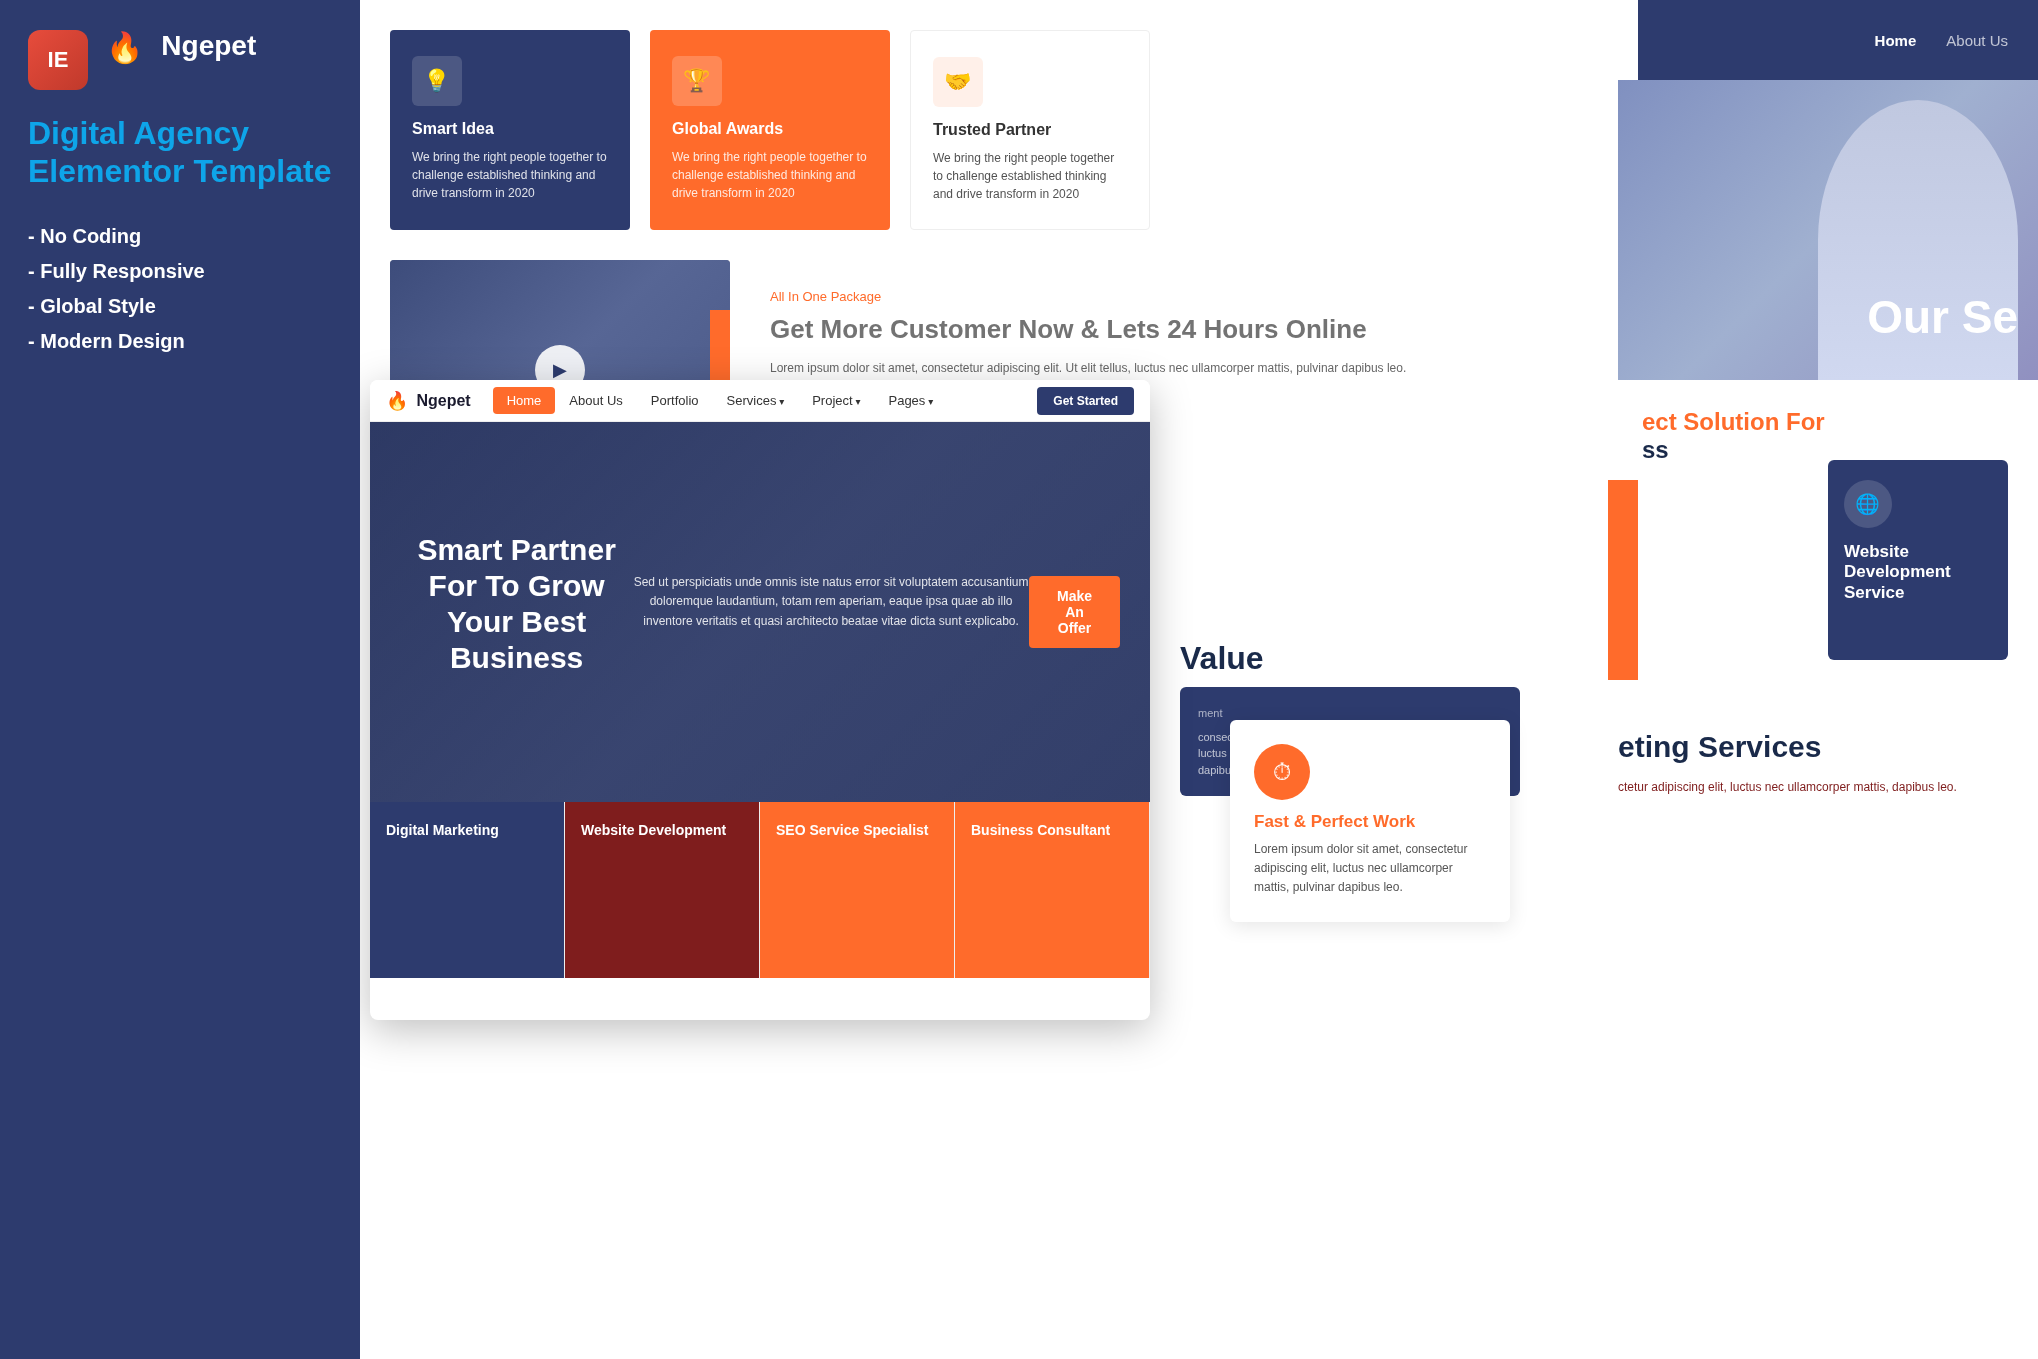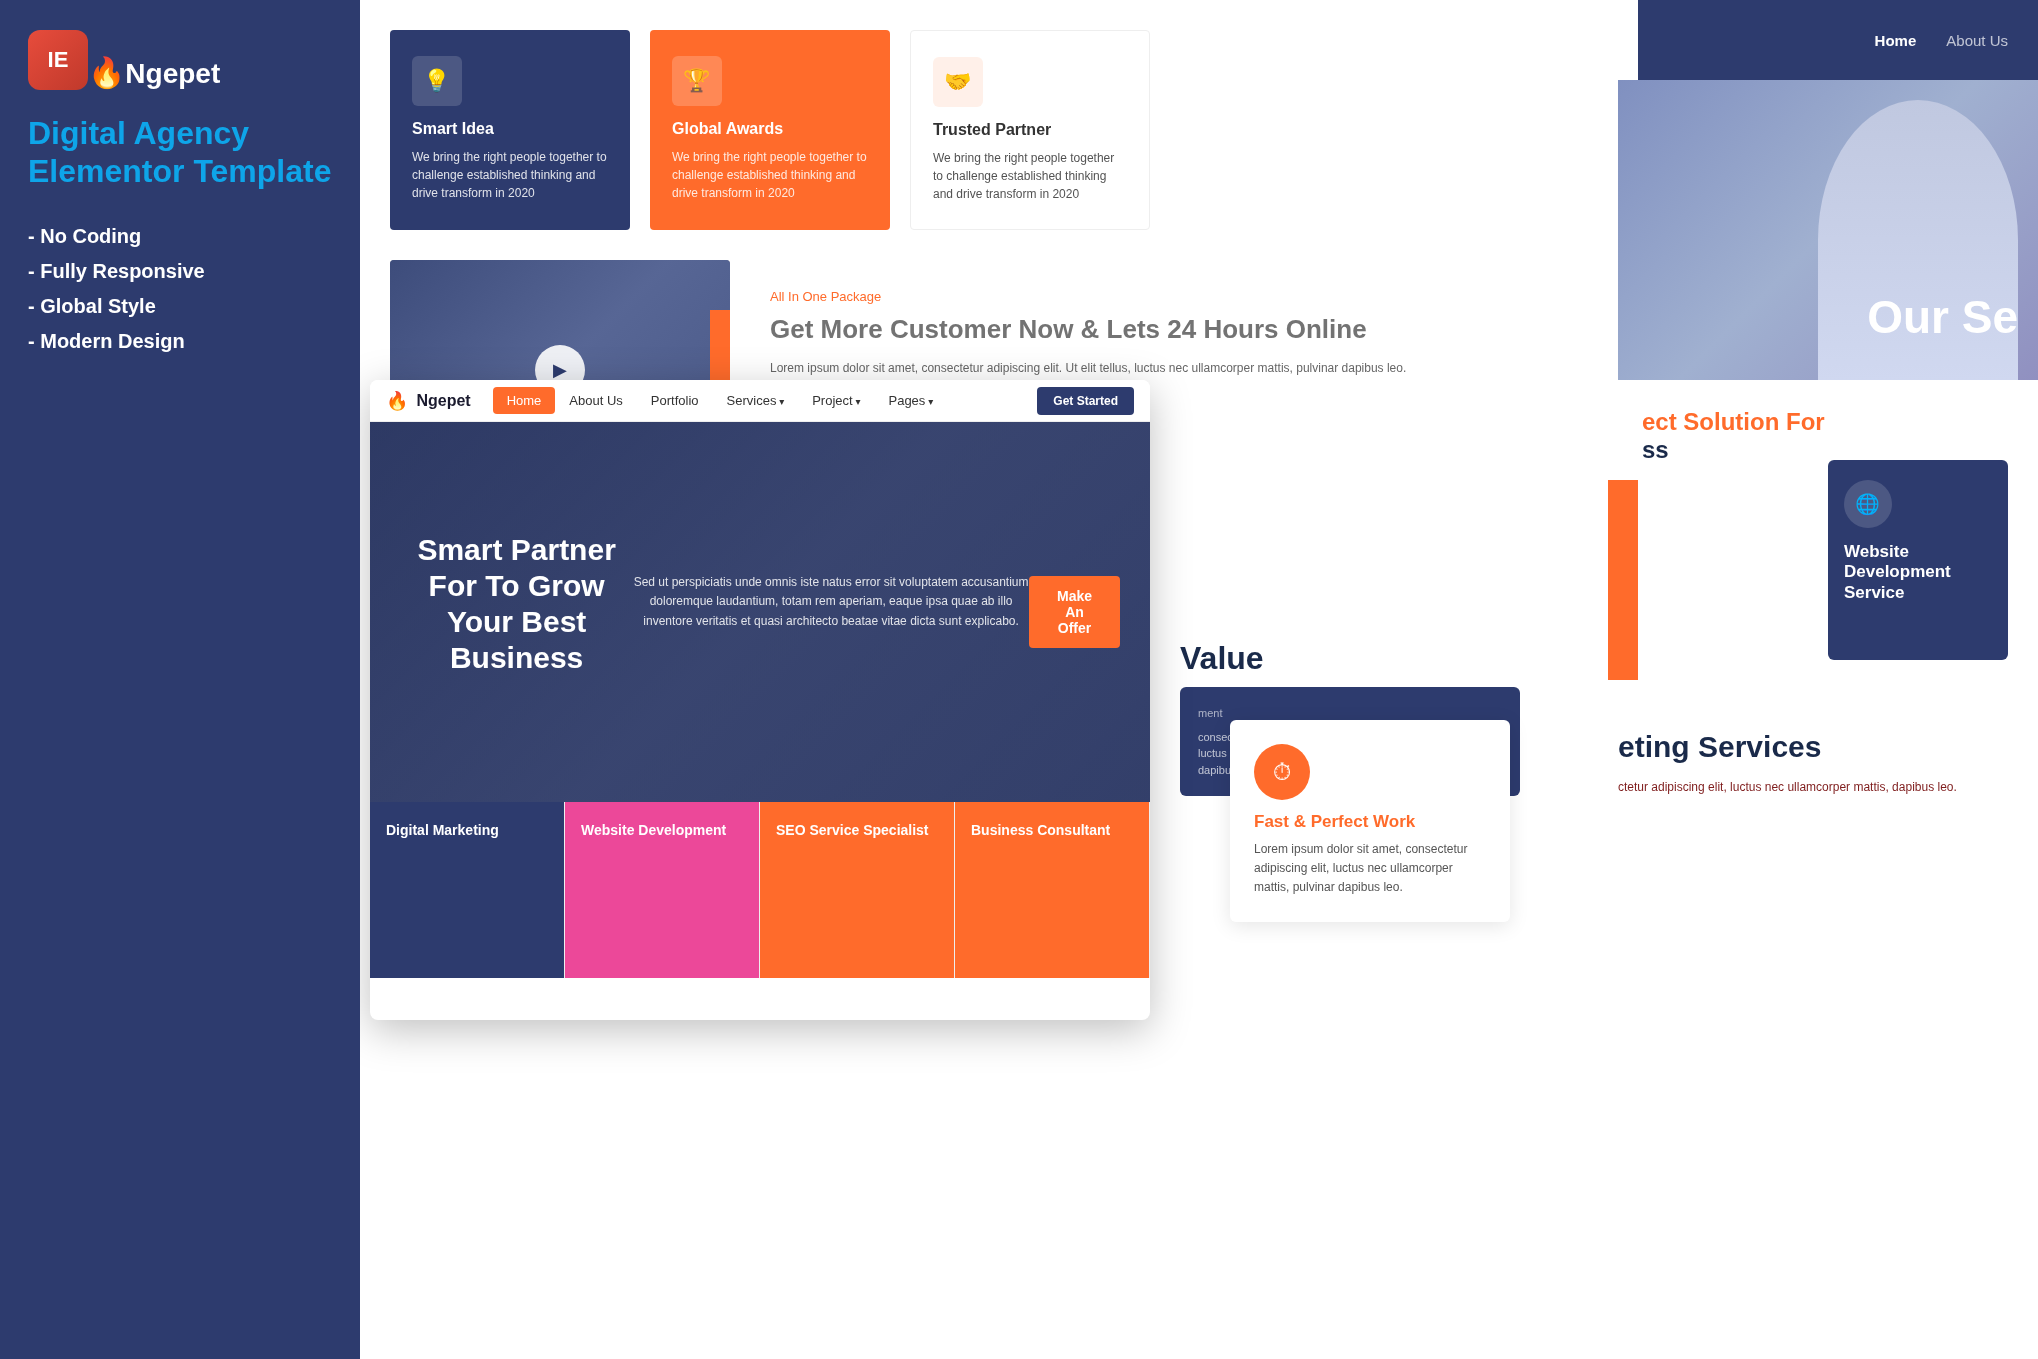--- a/index.html
+++ b/index.html
@@ -17,22 +17,22 @@
       position: absolute;
       left: 0; top: 0;
       width: 360px;
       height: 100%;
       background: #2d3b6e;
       padding: 30px 28px;
       z-index: 10;
     }
     .left-logo-row {
       display: flex;
-      align-items: flex-end;
-      gap: 0;
+      align-items: flex-start;
+      gap: 18px;
       margin-bottom: 24px;
     }
     .elementor-icon {
       width: 60px; height: 60px;
       background: linear-gradient(135deg, #e74c3c, #c0392b);
       border-radius: 12px;
       display: flex; align-items: center; justify-content: center;
       color: white; font-weight: 900; font-size: 22px;
     }
     .fire-icon {
@@ -317,21 +317,21 @@
       height: 176px;
       background: white;
       display: flex;
     }
     .service-card {
       flex: 1;
       padding: 20px 16px;
       border-right: 1px solid #eee;
     }
     .service-card:nth-child(1) { background: #2d3b6e; color: white; }
-    .service-card:nth-child(2) { background: #ec4899; color: white; }
+    .service-card:nth-child(2) { background: #7f1d1d; color: white; }
     .service-card:nth-child(3) { background: #ff6b2b; color: white; }
     .service-card:nth-child(4) { background: #ff6b2b; color: white; }
     .service-card h4 {
       font-size: 14px;
       font-weight: 700;
       margin-bottom: 6px;
     }
 
     
     .right-website-card {

